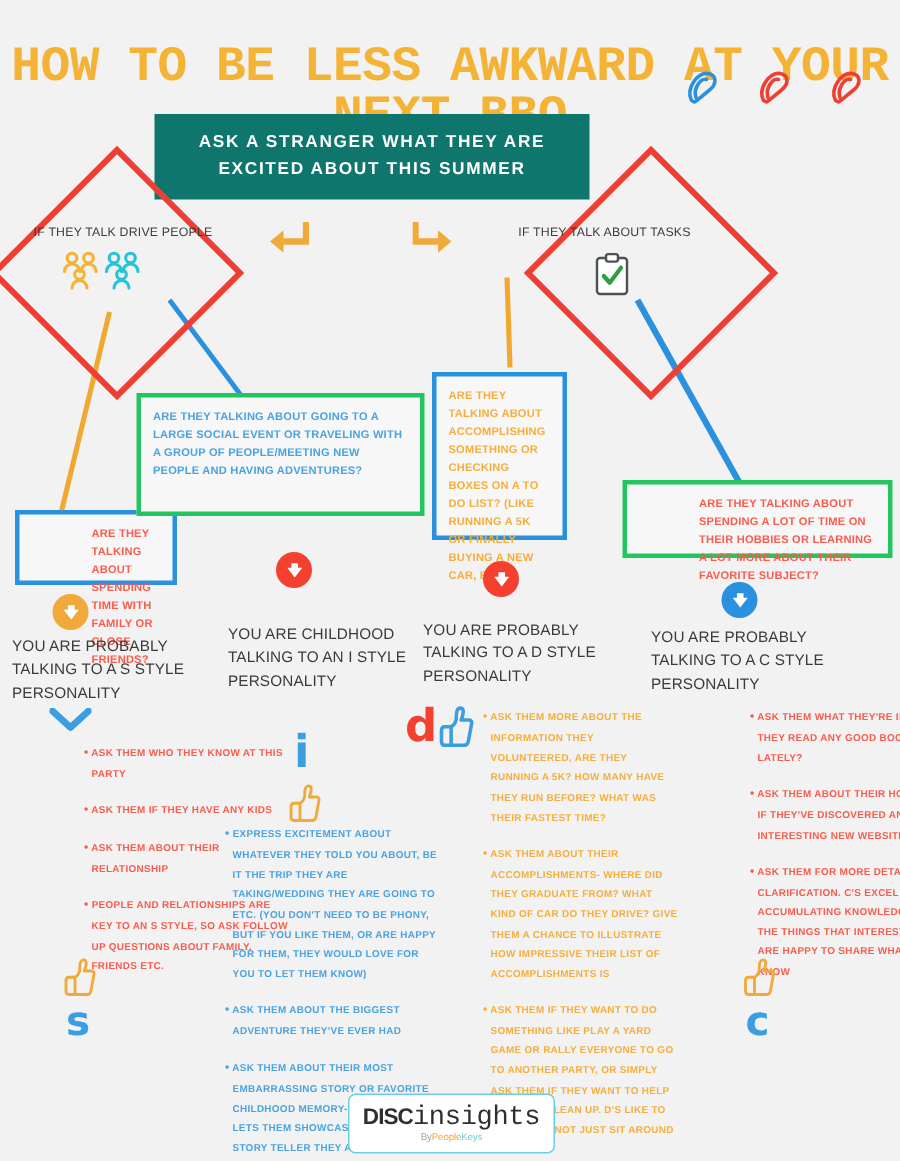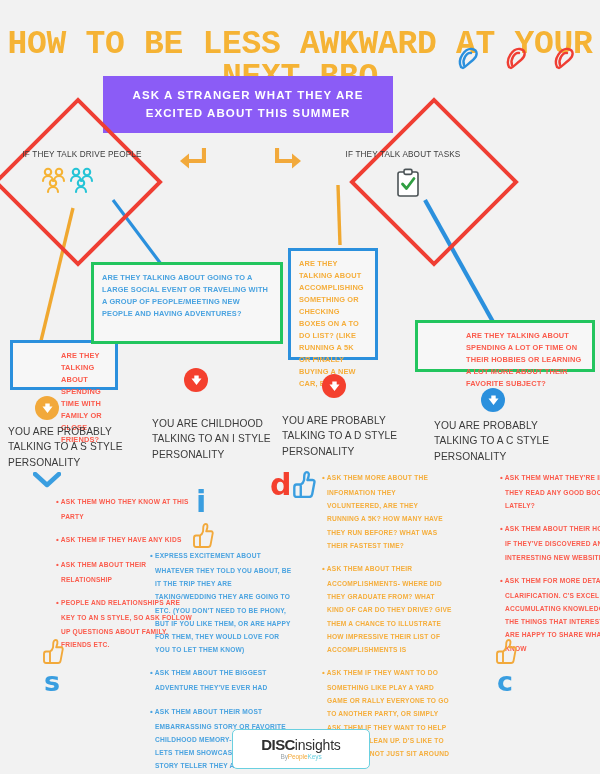--- a/index.html
+++ b/index.html
@@ -22,21 +22,21 @@
   }
   .subtitle{
     left:0;right:0;top:58px;text-align:center;
     font-size:9px;color:#3b3b3b;letter-spacing:-0.1px;
   }
   .sausages{left:455px;top:44px;width:130px;height:30px;}
 
   
   .mainbox{
     left:103px;top:76px;width:290px;height:57px;
-    background:#8b5cf6;
+    background:#0f766e;
     display:flex;align-items:center;justify-content:center;
   }
   .mainbox span{
     color:#ffffff;font-weight:bold;font-size:11.5px;
     letter-spacing:1.1px;line-height:1.55;text-align:center;
     display:block;width:260px;
   }
 
   
   .diamond{
@@ -92,21 +92,21 @@
   
   .letter{font-weight:bold;line-height:1;font-family:"DejaVu Sans",sans-serif;}
 
   
   .logo{
     left:232px;top:729px;width:136px;height:38px;
     background:#ffffff;border:1.5px solid #6ad0e0;border-radius:5px;
     display:flex;flex-direction:column;align-items:center;justify-content:center;
   }
   .logo-top{font-size:15px;font-weight:bold;color:#2f2f2f;letter-spacing:-0.6px;line-height:1;}
-  .logo-top .ins{font-weight:normal;font-size:14px;letter-spacing:-0.2px;}
+  .logo-top .ins{font-weight:normal;font-size:18px;letter-spacing:-0.2px;font-family:Liberation Mono, monospace;}
   .logo-sub{font-size:6.5px;line-height:1;margin-top:2px;letter-spacing:-0.1px;}
   .logo-sub .by{color:#9aa3a8;}
   .logo-sub .pk{color:#f2a93b;}
   .logo-sub .pk2{color:#6ad0e0;}
 </style>
 </head>
 <body>
 
 <div class="stage">
 

